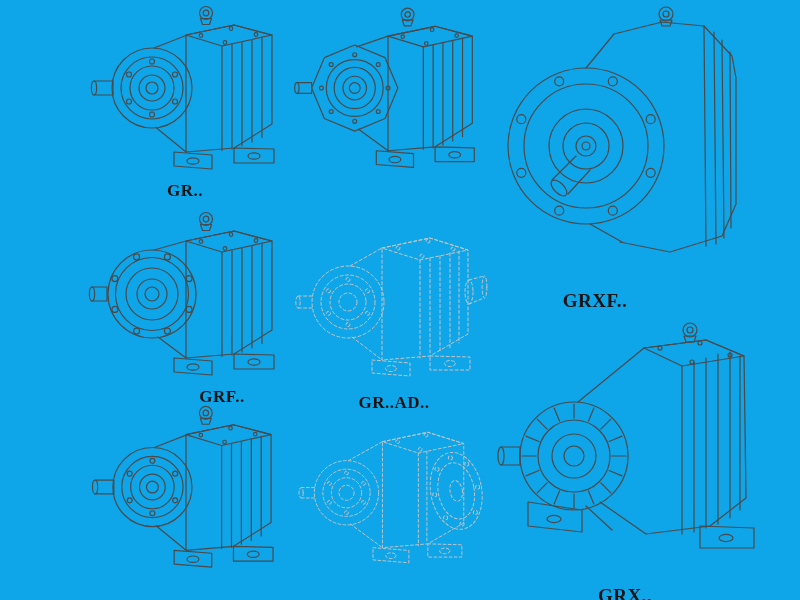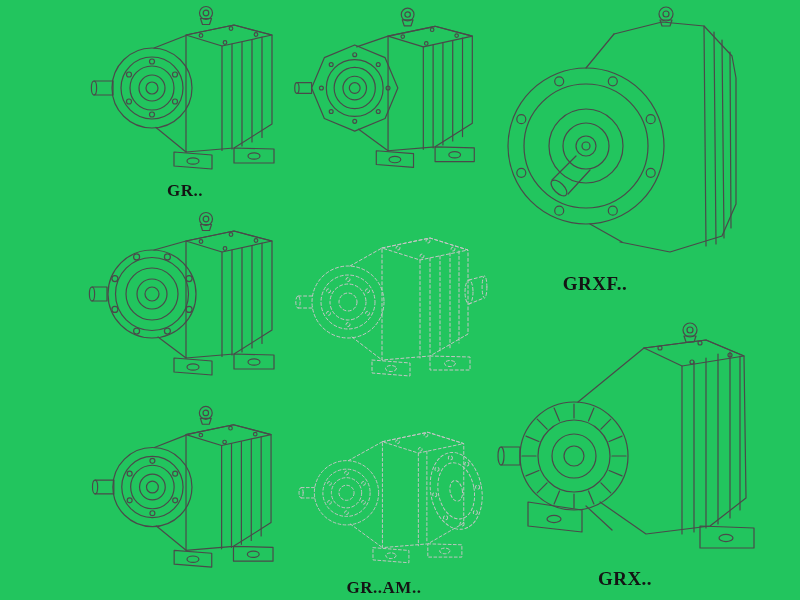--- a/index.html
+++ b/index.html
@@ -3,35 +3,35 @@
 <meta charset="utf-8">
 <style>
   * { margin:0; padding:0; box-sizing:border-box; }
   html,body { width:800px; height:600px; }
   body {
     background:#ffffff;
     font-family:"Liberation Serif", serif;
     position:relative;
     overflow:hidden;
   }
-  .canvas { position:absolute; left:0; top:0; width:800px; height:600px; background:#22c55e; }
+  .canvas { position:absolute; left:0; top:0; width:800px; height:600px; background:#0ea5e9; }
   .drawing { position:absolute; }
   .drawing svg { width:100%; height:100%; display:block; fill:none; }
   svg.solid   { stroke:#4a4a4a; stroke-width:1.2; }
   svg.phantom { stroke:#c5c5c5; stroke-width:1;  stroke-dasharray:3 2.4; }
   .label {
     position:absolute;
     text-align:center;
     font-weight:700;
     font-size:17px;
     letter-spacing:.5px;
     color:#141414;
     white-space:nowrap;
   }
-  .label.lg { font-size:19px; }
+  .label.lg { font-size:19px;margin-top:17px; }
 </style>
 </head>
 <body>
 
 <div class="canvas">
 
   <svg width="0" height="0" style="position:absolute">
     <defs>
 
       <symbol id="gb-foot" viewBox="0 0 200 176">
@@ -285,39 +285,40 @@
         <use href="#gb-xf" width="100%" height="100%"></use>
       </svg>
   </div>
   <div class="label lg" style="left:515px;top:273px;width:160px">GRXF..</div>
 
   <div class="drawing" style="left:88px;top:208px;width:200px;height:176px">
     <svg class="solid" aria-hidden="true">
         <use href="#gb-flange" width="100%" height="100%"></use>
       </svg>
   </div>
+  <div class="label" style="left:147px;top:387px;width:150px">GRF..</div>
 
   <div class="drawing" style="left:288px;top:206px;width:204px;height:184px">
     <svg class="phantom" aria-hidden="true">
         <use href="#gb-ad" width="100%" height="100%"></use>
       </svg>
   </div>
+  <div class="label" style="left:318px;top:393px;width:152px">GR..AD..</div>
 
   <div class="drawing" style="left:88px;top:402px;width:200px;height:174px">
     <svg class="solid" aria-hidden="true">
         <use href="#gb-foot" width="100%" height="100%"></use>
       </svg>
   </div>
 
   <div class="drawing" style="left:288px;top:402px;width:204px;height:174px">
     <svg class="phantom" aria-hidden="true">
         <use href="#gb-am" width="100%" height="100%"></use>
       </svg>
   </div>
-  <div class="label" style="left:309px;top:578px;width:150px">GR..AM..</div>
 
   <div class="drawing" style="left:494px;top:296px;width:284px;height:268px">
     <svg class="solid" aria-hidden="true">
         <use href="#gb-x" width="100%" height="100%"></use>
       </svg>
   </div>
   <div class="label lg" style="left:545px;top:568px;width:160px">GRX..</div>
 
 </div>
 

